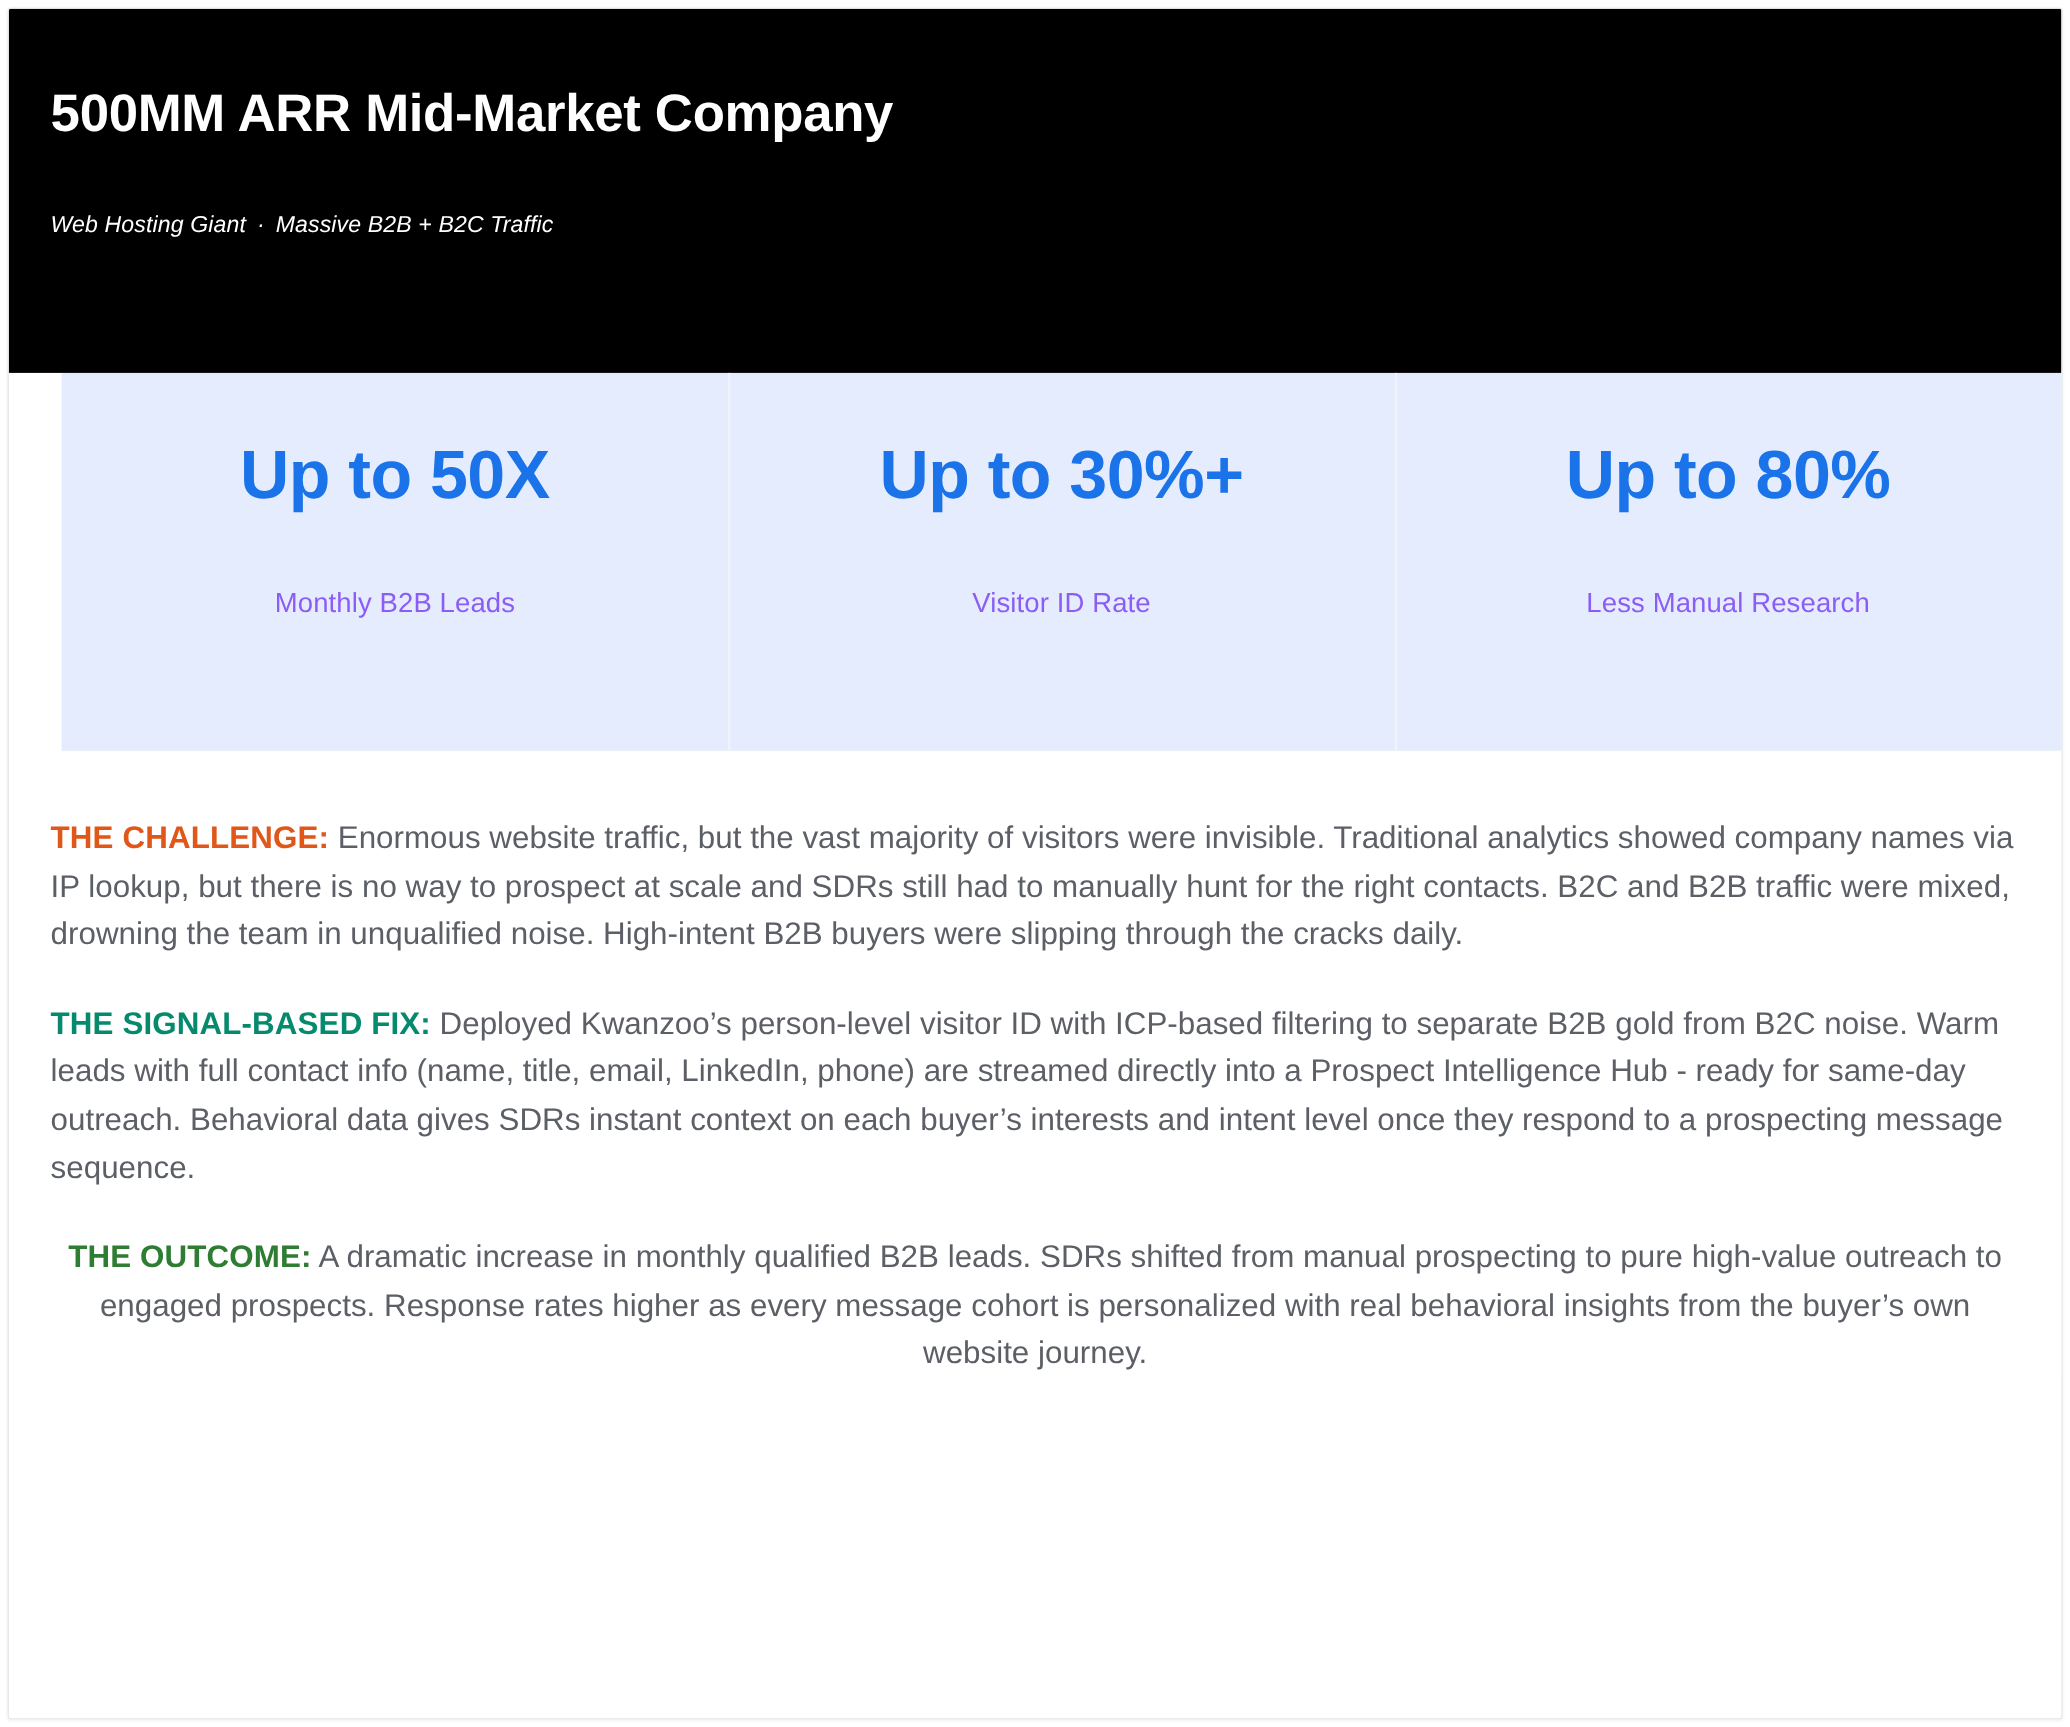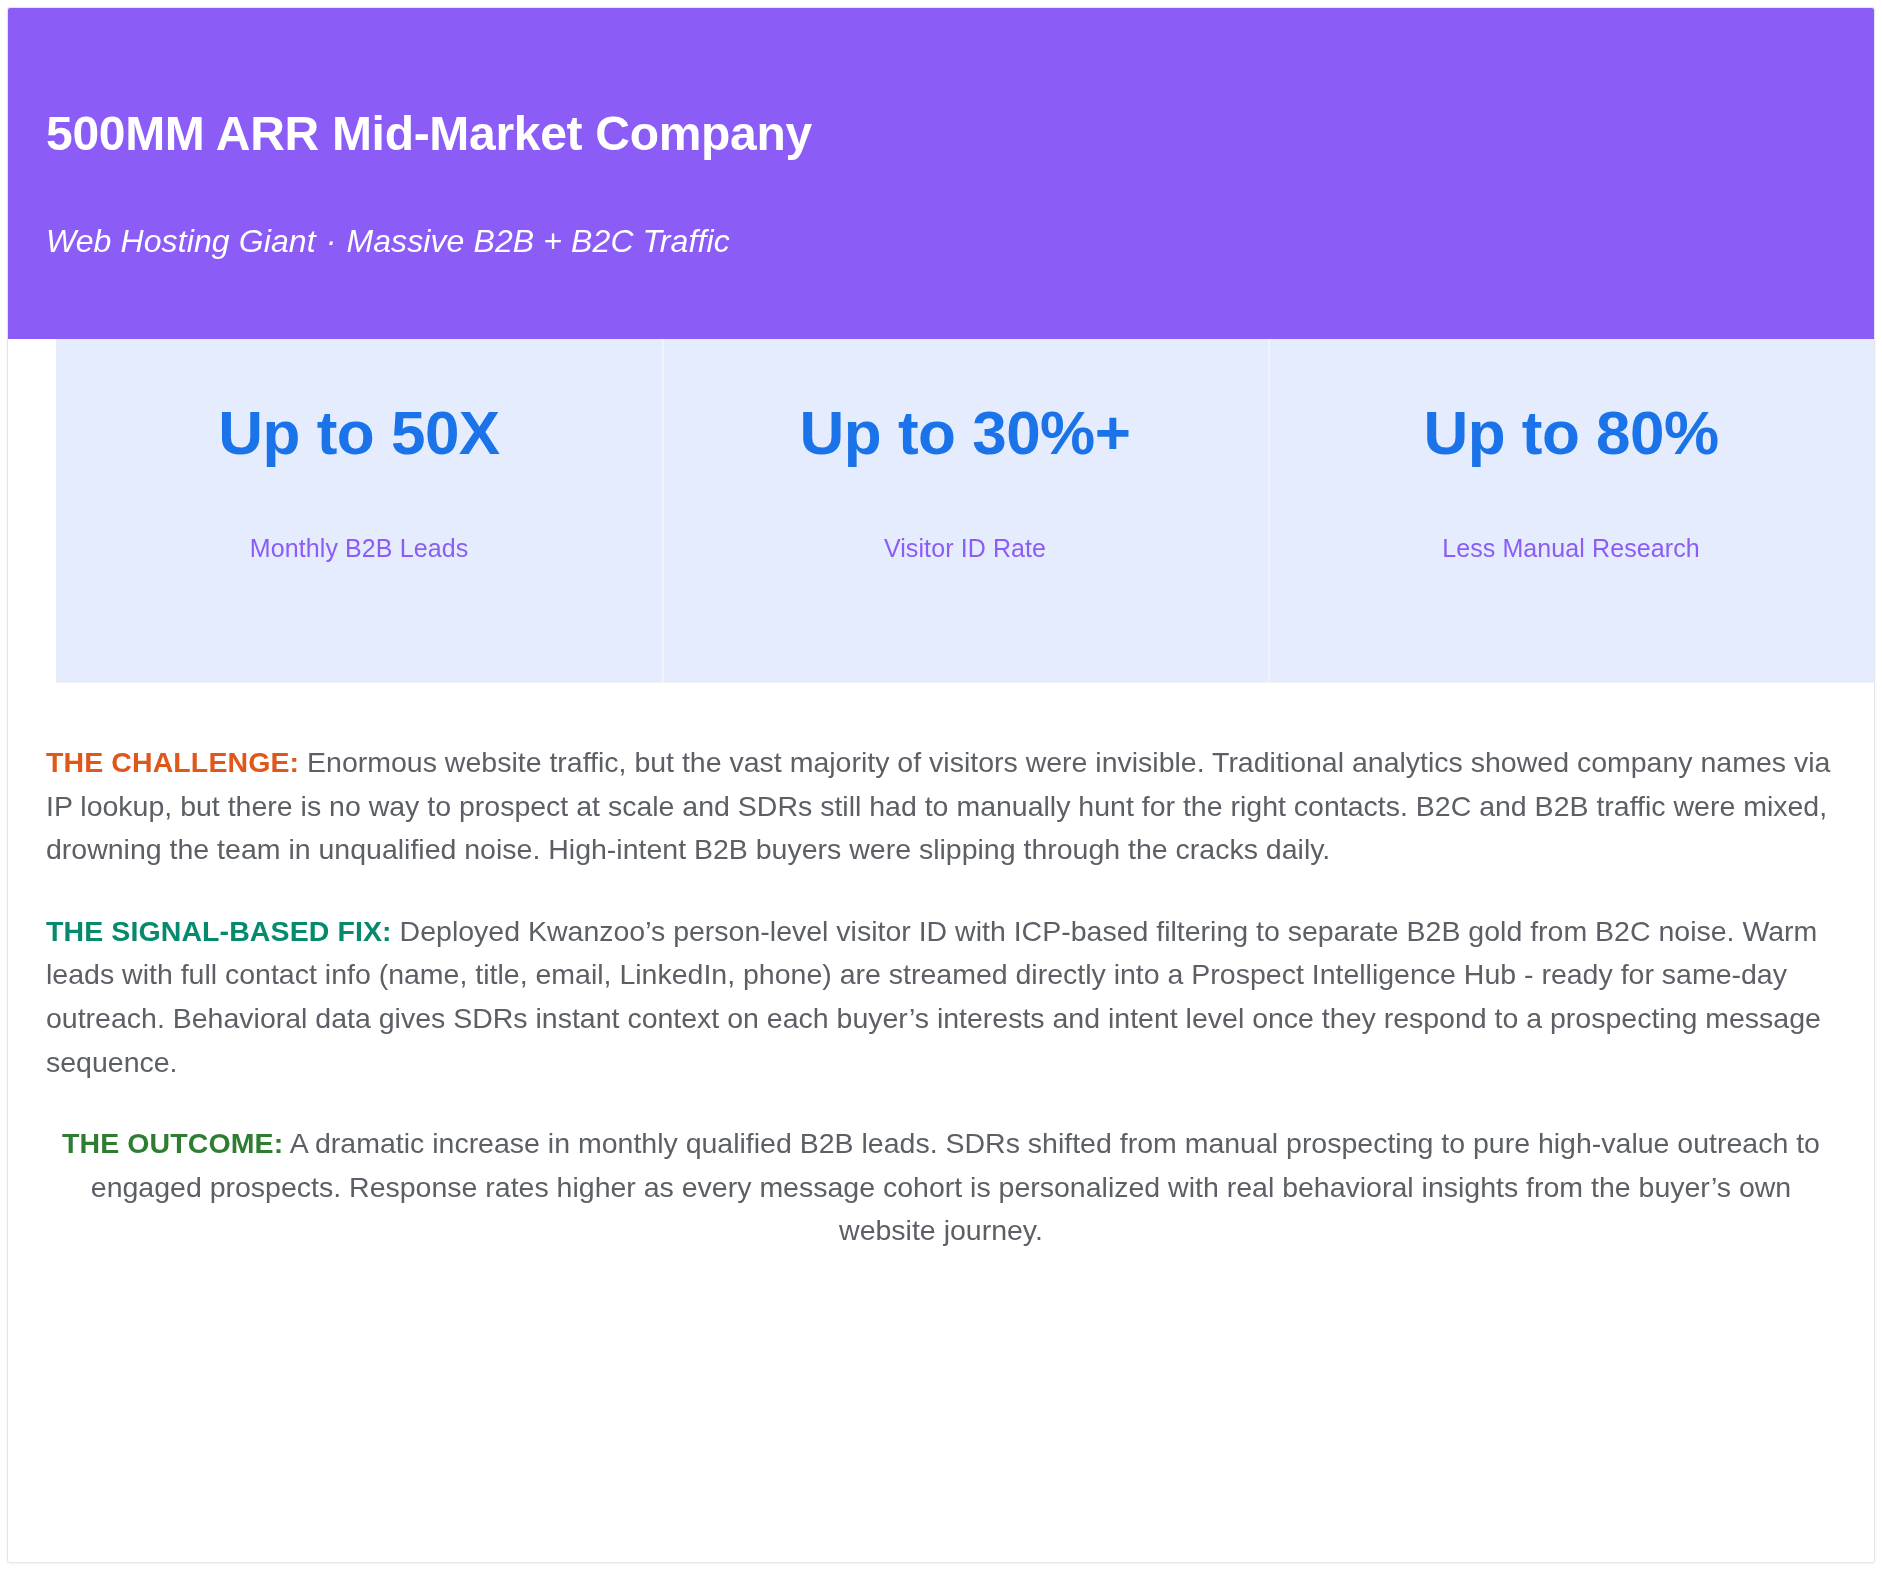--- a/index.html
+++ b/index.html
@@ -20,35 +20,35 @@
     height: 1556px;
     background: #ffffff;
     border: 1px solid #e3e6ea;
     border-radius: 3px;
     overflow: hidden;
     box-shadow: 0 1px 3px rgba(16,24,40,0.06);
   }
 
   
   .card-header {
-    background: #8b5cf6;
+    background: #000000;
     height: 331px;
-    padding: 100px 38px 0 38px;
+    padding: 70px 38px 0 38px;
     position: relative;
   }
   .header-title {
     color: #ffffff;
     font-size: 48px;
     font-weight: bold;
     letter-spacing: -0.3px;
     line-height: 1.1;
   }
   .header-subtitle {
     color: #ffffff;
-    font-size: 32px;
+    font-size: 21px;
     font-style: italic;
     font-weight: normal;
     margin-top: 62px;
     letter-spacing: 0.1px;
   }
   .sep-dot { padding: 0 10px; }
 
   
   .stats-band {
     background: #e5ecfd;

